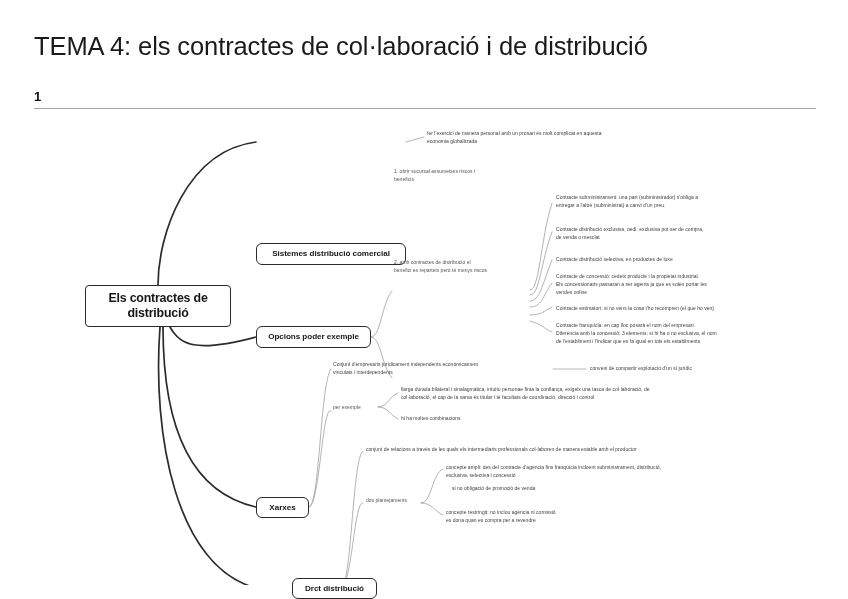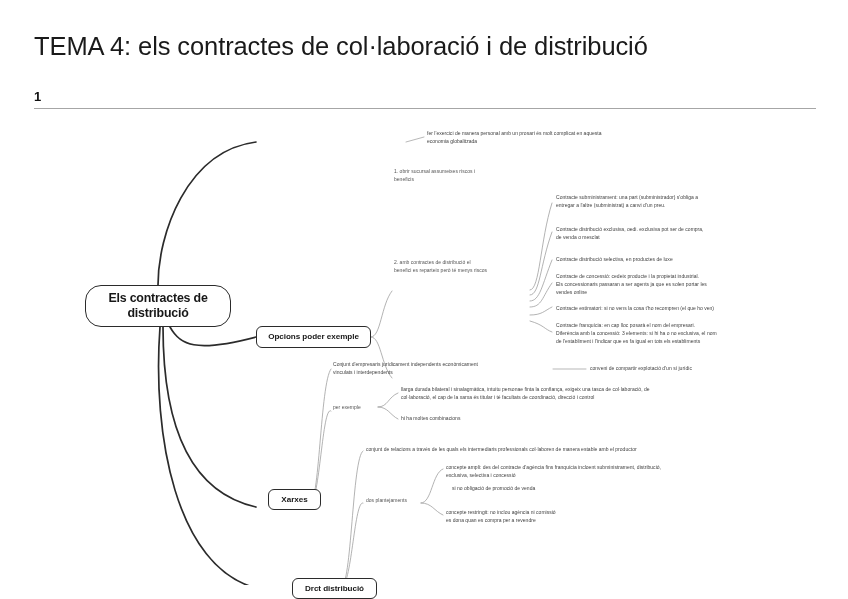--- a/index.html
+++ b/index.html
@@ -47,31 +47,31 @@
     border-radius:7px;
     background:#fff;
     display:flex;align-items:center;justify-content:center;
     text-align:center;
     color:#171717;
     line-height:1.18;
   }
   .node-root{
     left:85px;top:170px;width:146px;height:42px;
     font-size:12.4px;font-weight:bold;letter-spacing:-0.2px;
-    border-width:1.8px;border-radius:16px;
+    border-width:1.8px;border-radius:4px;
     padding:0 18px;
   }
   .node-child{
     font-size:8.1px;font-weight:bold;letter-spacing:-0.05px;
     border-width:1.5px;border-radius:6px;
     padding:0 6px;
   }
   .n-sistemes{left:256px;top:128px;width:150px;height:22px;}
   .n-opcions {left:256px;top:211px;width:115px;height:22px;}
-  .n-xarxes  {left:256px;top:374px;width:53px;height:21px;margin-left:12px;}
+  .n-xarxes  {left:256px;top:382px;width:53px;height:21px;}
   .n-dret    {left:256px;top:463px;width:85px;height:21px;margin-left:36px;}
 
   
   .leaf{
     position:absolute;
     font-size:5.0px;
     line-height:1.62;
     color:#5d5d5d;
     letter-spacing:0.02px;
     white-space:pre-line;
@@ -143,20 +143,23 @@
       <g fill="none" stroke="#9a9a9a" stroke-width="0.75" stroke-linecap="round">
         <path d="M421,388 C432,388 432,358 443,354"></path>
         <path d="M421,388 C432,388 434,396 443,400"></path>
       </g>
     </svg>
 
     <div class="node node-root">
       <span>Els contractes de distribució</span>
     </div>
 
+    <div class="node node-child n-sistemes">
+      <span>Sistemes distribució comercial</span>
+    </div>
     <div class="node node-child n-opcions">
       <span>Opcions poder exemple</span>
     </div>
     <div class="node node-child n-xarxes">
       <span>Xarxes</span>
     </div>
     <div class="node node-child n-dret">
       <span>Drct distribució</span>
     </div>
 

